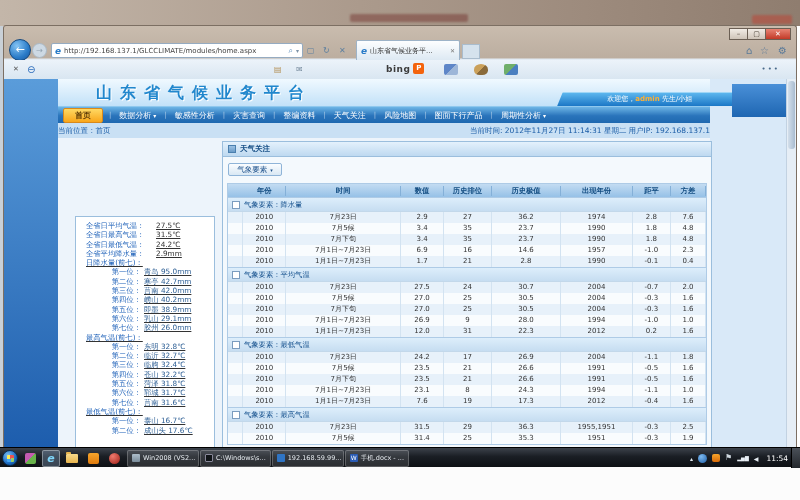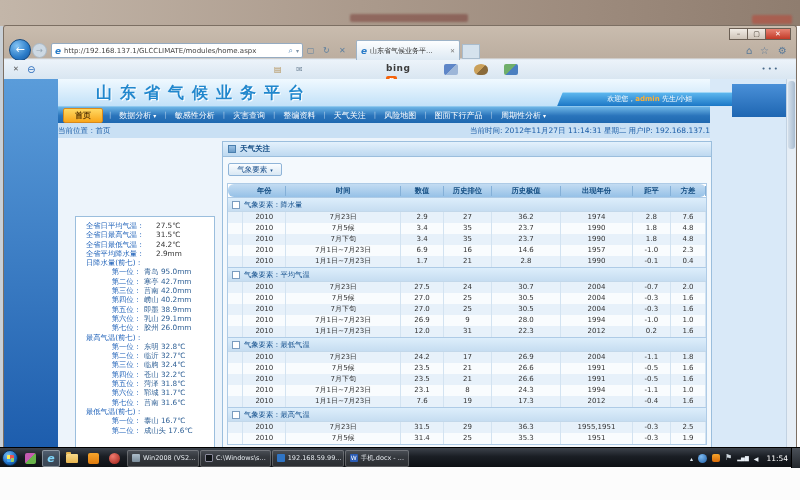--- a/index.html
+++ b/index.html
@@ -40,21 +40,21 @@
     border-radius:2px 2px 0 0;display:flex;align-items:center;padding:0 4px;gap:3px;}
   .tab-title{font-size:7px;color:#333;white-space:nowrap;overflow:hidden;flex:1;}
   .tab-close{font-size:6px;color:#777;}
   .newtab{position:absolute;left:458px;top:4px;width:16px;height:13px;background:#d5e2ed;border:1px solid #a9bccd;}
   .row2{position:absolute;left:0;top:34px;width:100%;height:19px;
     background:linear-gradient(180deg,#ecf3fa,#d9e6f1);border-bottom:1px solid #b6c9da;}
   .r2-x{position:absolute;left:9px;top:5px;font-size:7px;color:#555;}
   .r2-stop{position:absolute;left:23px;top:5px;font-size:10px;line-height:9px;color:#2f6fbd;}
   .r2-cards{position:absolute;left:270px;top:5px;font-size:8px;color:#b08a4a;}
   .r2-mail{position:absolute;left:292px;top:5px;font-size:8px;color:#7a8ea0;}
-  .bing-wrap{position:absolute;left:382px;top:3px;display:flex;align-items:flex-start;gap:3px;flex-direction:column;}
+  .bing-wrap{position:absolute;left:382px;top:3px;display:flex;align-items:flex-end;gap:3px;}
   .bing-txt{font-size:9px;font-weight:bold;color:#3c3c3c;letter-spacing:.5px;}
   .bing-sq{width:11px;height:11px;border-radius:2px;background:#f4630c;color:#fff;font-size:7px;
     line-height:11px;text-align:center;font-weight:bold;}
   .chip{position:absolute;top:4px;width:14px;height:11px;border-radius:2px;}
   .chip1{left:440px;background:linear-gradient(135deg,#5e86c8 50%,#9db6d8 50%);}
   .chip2{left:470px;background:linear-gradient(135deg,#caa05a 50%,#8a6a3a 50%);border-radius:50% 50% 40% 40%;}
   .chip3{left:500px;background:linear-gradient(135deg,#6fae6a 50%,#4a7fc0 50%);}
   .r2-dots{position:absolute;right:16px;top:5px;font-size:7px;letter-spacing:2px;color:#4a6a8a;}
   .home-ic{right:44px;}.star-ic{right:27px;}.gear-ic{right:9px;}
   .row1 .mini-ic.right{top:5px;font-size:10px;color:#5a7a99;}
@@ -95,36 +95,36 @@
   .cal-icon{width:8px;height:8px;background:#fff;border:1px solid #c04040;box-sizing:border-box;
     border-top:3px solid #d05050;}
   .data-icon{width:8px;height:8px;background:linear-gradient(180deg,#9dc2e4,#6b9cc8);border:1px solid #4a7fae;box-sizing:border-box;}
   .panel-cal{left:71px;top:62px;width:140px;height:67px;}
   .cal-body{padding:4px 9px 0 0;text-align:right;font-size:8px;line-height:11.6px;}
   .cal-date{color:#15509a;font-weight:bold;}
   .cal-week{color:#2faa4f;font-weight:bold;}
   .cal-lunar{color:#15509a;}
   .cal-ganzhi{color:#3a77c2;}
   .panel-wx{left:71px;top:137px;width:140px;height:232px;}
-  .wx-body{padding:4px 0 0 10px;font-size:7.3px;line-height:9.3px;color:#333;white-space:nowrap;}
+  .wx-body{padding:4px 0 0 10px;font-size:7.3px;line-height:9.3px;color:#333;white-space:nowrap;text-decoration:underline;}
   .wx-line .lbl{color:#1b5fb8;display:inline-block;width:70px;}
   .wx-line .val{color:#333;}
   .grp-title{color:#1b5fb8;}
   .rank-line .rank{display:inline-block;width:55px;text-align:right;color:#1b5fb8;}
   .rank-line .rv{margin-left:3px;color:#2c5e94;}
   
   .panel-main{left:218px;top:62px;width:490px;height:307px;background:#f4f9fd;}
   .filter-btn{position:absolute;left:5px;top:21px;width:54px;height:13px;box-sizing:border-box;
     background:linear-gradient(180deg,#fbfdff,#d9e8f4);border:1px solid #8fb4d8;border-radius:2px;
     display:flex;align-items:center;justify-content:center;gap:3px;font-size:7.5px;color:#1b4f8a;}
   .filter-arrow{font-size:5px;}
   .tbl{position:absolute;left:4px;top:41px;width:480px;height:262px;background:#fff;
     border:1px solid #aecbe6;box-sizing:border-box;overflow:hidden;}
   .thead{display:flex;height:13px;background:linear-gradient(180deg,#c3dcf2,#96c1e7);
-    font-size:7.3px;color:#134d82;font-weight:bold;align-items:center;text-align:center;border-radius:6px;}
+    font-size:7.3px;color:#134d82;font-weight:bold;align-items:center;text-align:center;}
   .thead .cell{border-right:1px solid #84b0d8;}
   .cell{box-sizing:border-box;overflow:hidden;white-space:nowrap;}
   .c0{width:3.2%;}.c1{width:9%;}.c2{width:24%;}.c3{width:9%;}.c4{width:10%;}
   .c5{width:14.5%;}.c6{width:15%;}.c7{width:8%;}.c8{width:7.3%;}
   .sec-row{display:flex;height:13px;align-items:center;font-size:7.3px;color:#0f4c8a;
     background:linear-gradient(180deg,#ddeefb,#c6ddf1);border-top:1px solid #aecbe6;border-bottom:1px solid #c3d8ea;}
   .cbox{width:6px;height:6px;background:#fff;border:1px solid #7a9cbf;margin:0 4px 0 4px;}
   .drow{display:flex;height:11px;align-items:center;font-size:7px;color:#333;text-align:center;background:#e7f1fa;}
   .drow.alt{background:#f9fcfe;}
   .drow .cell{border-right:1px solid #d3e3f1;height:100%;line-height:11px;}

